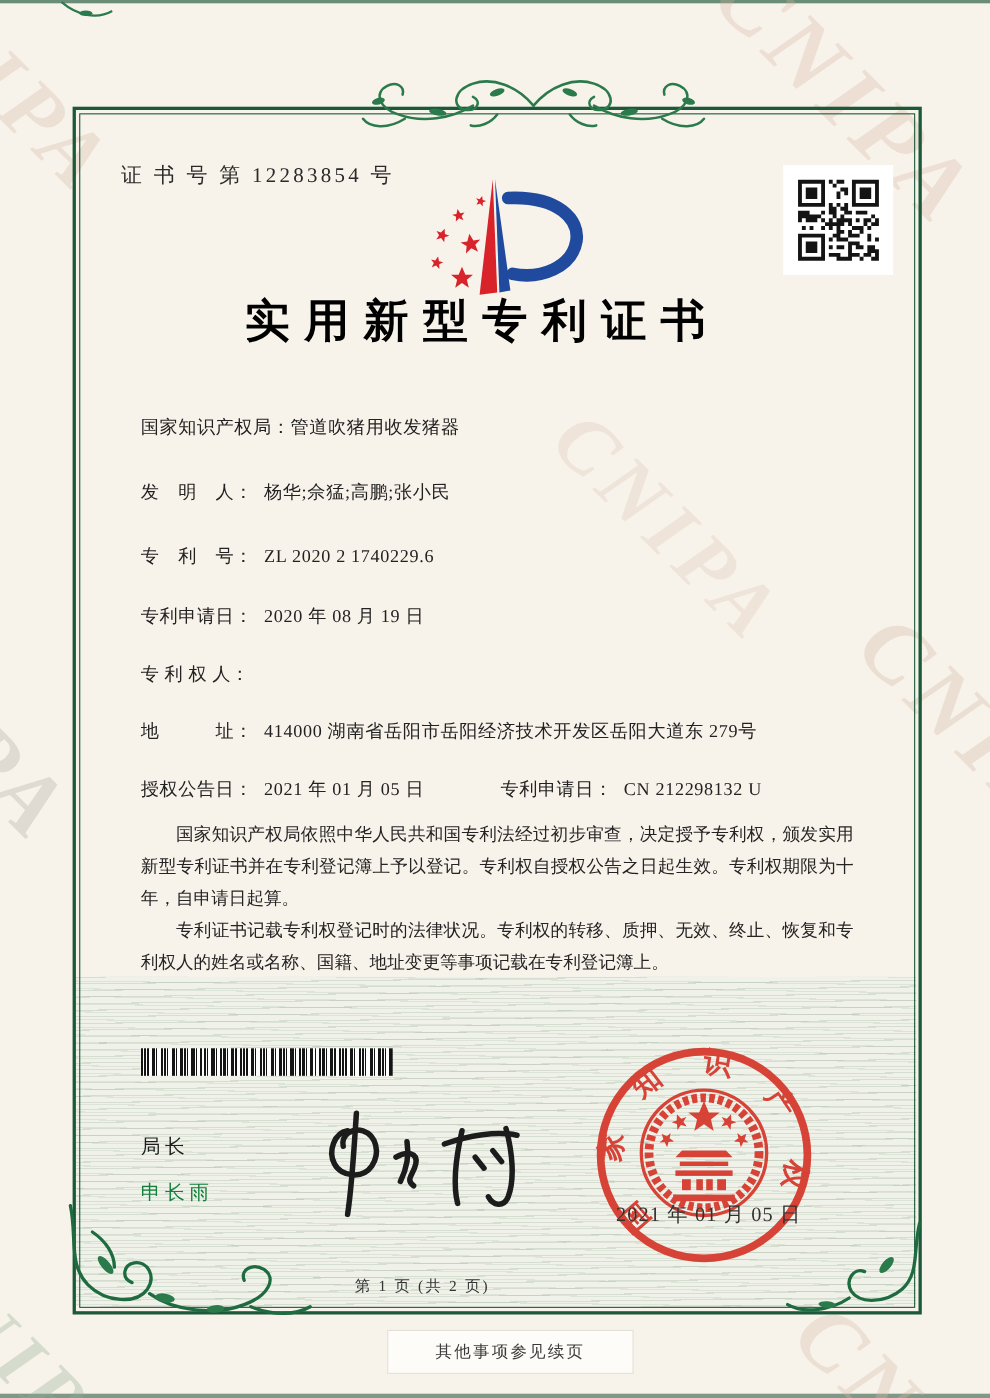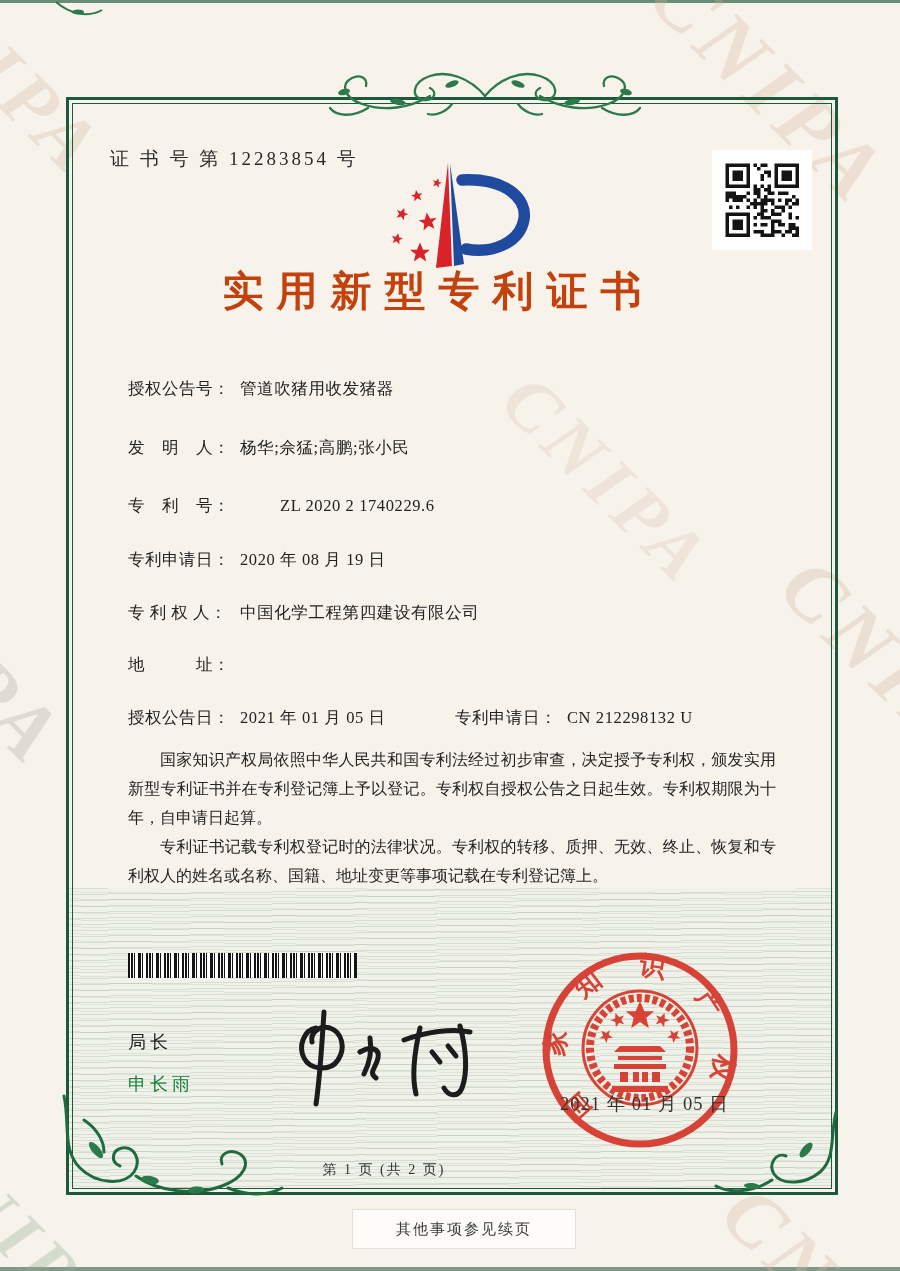--- a/index.html
+++ b/index.html
@@ -37,21 +37,21 @@
   .edge-line-top{position:absolute;z-index:1;left:0;top:0;width:900px;height:3px;background:#3a6b50;opacity:.75;}
   .edge-line-bottom{position:absolute;z-index:1;left:0;top:1267px;width:900px;height:4px;background:#2e5b44;opacity:.6;}
   
   .art{position:absolute;z-index:4;left:0;top:0;pointer-events:none;}
   
   .txt{position:absolute;z-index:5;}
   .cert-no{left:110px;top:146px;font-size:19px;letter-spacing:3px;color:#2a2a2a;}
   .title{
     left:0;top:264px;width:864px;text-align:center;
     font-size:41px;font-weight:bold;letter-spacing:13px;padding-left:13px;
-    box-sizing:border-box;color:#c2410c;
+    box-sizing:border-box;color:#000000;
   }
   .field-row{left:128px;width:660px;display:flex;font-size:16.5px;line-height:24px;color:#222;}
   .field-label{flex:0 0 112px;white-space:pre;letter-spacing:.5px;}
   .field-value{letter-spacing:.6px;}
   .value-wrap{width:455px;}
   .grant-row{left:128px;width:680px;display:flex;font-size:16.5px;line-height:24px;color:#222;}
   .grant-date-value{width:215px;}
   .paras{
     left:128px;top:745px;width:648px;
     font-size:16px;line-height:29px;text-align:justify;color:#242424;
@@ -190,41 +190,41 @@
       <rect x="612" y="1086" width="56" height="6"></rect>
     </g>
   </g>
 </svg>
 
 <div class="txt cert-no">证 书 号 第 12283854 号</div>
 
 <div class="txt title">实用新型专利证书</div>
 
 <div class="txt field-row" style="top:377px;">
-  <span class="field-label">授权公告号：</span>
+  <span class="field-label">国家知识产权局：</span>
   <span class="field-value">管道吹猪用收发猪器</span>
 </div>
 <div class="txt field-row" style="top:436px;">
   <span class="field-label">发　明　人：</span>
   <span class="field-value">杨华;佘猛;高鹏;张小民</span>
 </div>
-<div class="txt field-row" style="top:494px;gap:40px;">
+<div class="txt field-row" style="top:494px;">
   <span class="field-label">专　利　号：</span>
   <span class="field-value">ZL 2020 2 1740229.6</span>
 </div>
 <div class="txt field-row" style="top:548px;">
   <span class="field-label">专利申请日：</span>
   <span class="field-value">2020 年 08 月 19 日</span>
 </div>
 <div class="txt field-row" style="top:601px;">
   <span class="field-label">专 利 权 人：</span>
-  <span class="field-value">中国化学工程第四建设有限公司</span>
 </div>
 <div class="txt field-row" style="top:653px;">
   <span class="field-label">地　　　址：</span>
+  <span class="field-value value-wrap">414000 湖南省岳阳市岳阳经济技术开发区岳阳大道东 279号</span>
 </div>
 <div class="txt grant-row" style="top:706px;">
   <span class="field-label">授权公告日：</span>
   <span class="field-value grant-date-value">2021 年 01 月 05 日</span>
   <span class="field-label">专利申请日：</span>
   <span class="field-value">CN 212298132 U</span>
 </div>
 
 <div class="txt paras">
   <p>国家知识产权局依照中华人民共和国专利法经过初步审查，决定授予专利权，颁发实用新型专利证书并在专利登记簿上予以登记。专利权自授权公告之日起生效。专利权期限为十年，自申请日起算。</p>

